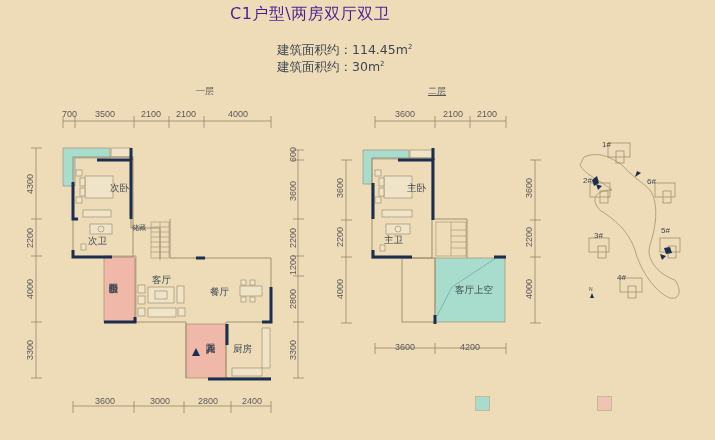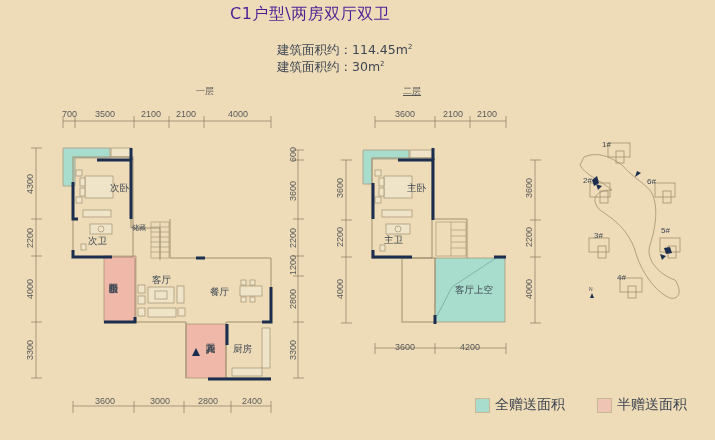--- a/index.html
+++ b/index.html
@@ -16,21 +16,21 @@
   .legend .sw { width:13px; height:13px; margin-right:5px; border:1px solid #c8b898; }
 </style>
 </head>
 <body>
 
 <div class="title">C1户型\两房双厅双卫</div>
 <div class="area a1"><span>建筑面积约：</span><span>114.45m</span><sup>2</sup></div>
 <div class="area a2"><span>建筑面积约：</span><span>30m</span><sup>2</sup></div>
 
 <div class="floor-label" style="left:156px;top:85px;margin-left:40px;">一层</div>
-<div class="floor-label" style="left:403px;top:85px;text-decoration:underline;">二层</div>
+<div class="floor-label" style="left:428px;top:85px;text-decoration:underline;">二层</div>
 
 <svg width="715" height="440" viewBox="0 0 715 440">
 
   <g stroke="#8a7a60" stroke-width="0.7" fill="none">
     <line x1="63" y1="121" x2="271" y2="121"></line>
     <line x1="63" y1="116" x2="63" y2="128"></line>
       <line x1="75" y1="116" x2="75" y2="128"></line>
     <line x1="134" y1="116" x2="134" y2="128"></line>
       <line x1="169" y1="116" x2="169" y2="128"></line>
     <line x1="204" y1="116" x2="204" y2="128"></line>
@@ -286,18 +286,16 @@
     <text x="617" y="280">4#</text>
     <text x="661" y="233">5#</text>
     <text x="647" y="184">6#</text>
     <text x="589" y="291" style="font-size:5px">N</text>
   </g>
   <polygon points="590,298 592,293 594,298" fill="#1b2e4f"></polygon>
 </svg>
 
 <div class="legend" style="left:475px;">
   <div class="sw" style="background:#a8dccc;"></div>
-  <span>全赠送面积</span>
 </div>
 <div class="legend" style="left:597px;">
   <div class="sw" style="background:#f0c4b4;"></div>
-  <span>半赠送面积</span>
 </div>
 
 </body></html>

